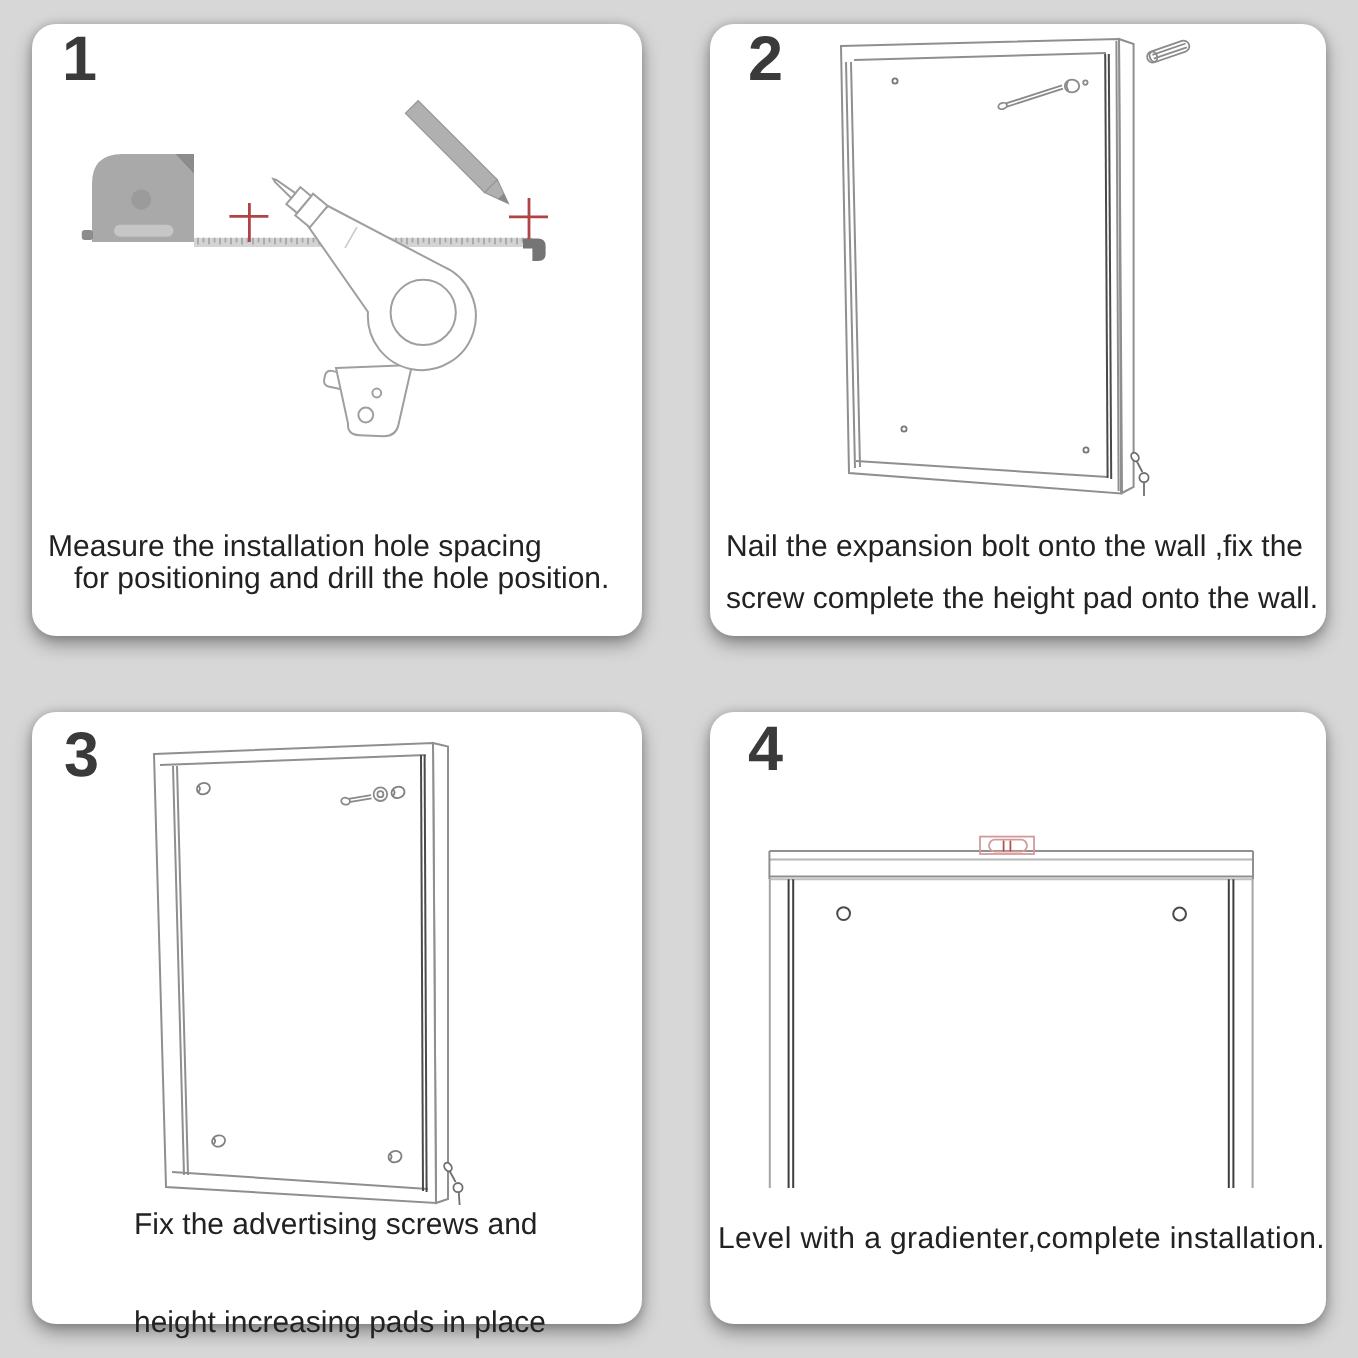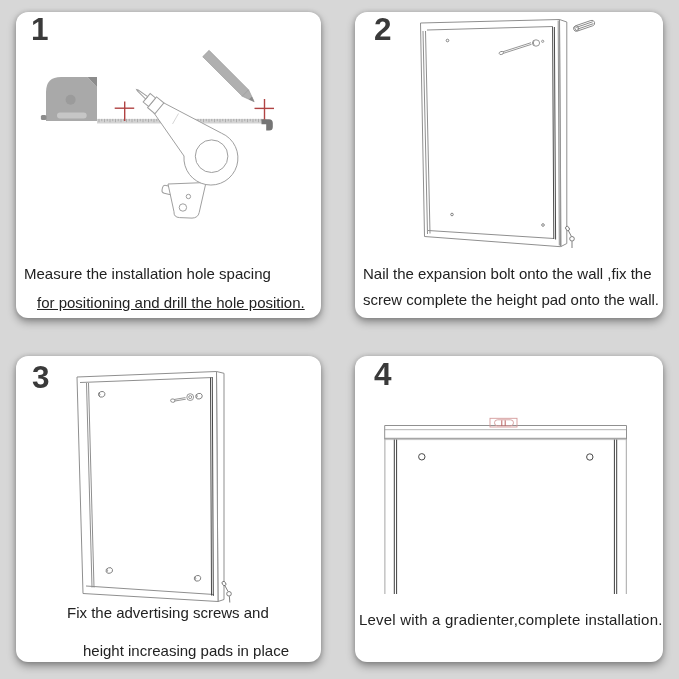--- a/index.html
+++ b/index.html
@@ -87,21 +87,21 @@
         <rect x="-16" y="-5.5" width="7" height="11"></rect>
         <path d="M-16,-1.6 L-27.5,-0.6 L-29,0 L-27.5,0.6 L-16,1.6 Z"></path>
       </g>
 
       <circle cx="172.4" cy="184.5" r="2.2" fill="none"></circle>
       <circle cx="166.9" cy="195.5" r="3.7" fill="none"></circle>
     </g>
   </svg>
   <div class="stepnum" style="left:15px;top:2.2px;">1</div>
   <div class="cap" style="left:8px;top:254.3px;">Measure the installation hole spacing</div>
-  <div class="cap" style="left:21px;top:283px;text-decoration:underline;">for positioning and drill the hole position.</div>
+  <div class="cap" style="left:21px;top:270px;">for positioning and drill the hole position.</div>
 </section>
 
 <section class="card" id="card2">
   <svg class="illu" width="308" height="306" viewBox="0 0 308 306">
     <g fill="none" stroke="#8f8f8f" stroke-width="1">
 
       <path d="M204.5,7.5 L211.8,10 L211.8,231.5 L206,234.5 Z"></path>
 
       <path d="M65.5,11 L204.5,7.5 L205.5,234.7 L69.5,224.5 Z" fill="#ffffff"></path>
 
@@ -201,21 +201,21 @@
 
     <g fill="#ffffff" stroke="#6f6f6f" stroke-width="0.9">
       <ellipse cx="208" cy="227.5" rx="1.7" ry="2.3" transform="rotate(-35 208 227.5)"></ellipse>
       <line x1="208.8" y1="229.5" x2="211.8" y2="235"></line>
       <circle cx="213" cy="237.8" r="2.3"></circle>
       <line x1="213.4" y1="240.3" x2="213.8" y2="246.5"></line>
     </g>
   </svg>
   <div class="stepnum" style="left:16px;top:5.6px;">3</div>
   <div class="cap" style="left:51px;top:249px;">Fix the advertising screws and</div>
-  <div class="cap" style="left:51px;top:287px;margin-left:16px;">height increasing pads in place</div>
+  <div class="cap" style="left:51px;top:298px;">height increasing pads in place</div>
 </section>
 
 <section class="card" id="card4">
   <svg class="illu" width="308" height="306" viewBox="0 0 308 306">
     <g fill="none" stroke="#909090" stroke-width="1">
 
       <line x1="29.7" y1="69.5" x2="271.5" y2="69.5"></line>
       <line x1="29.7" y1="73.7" x2="271.5" y2="73.7" stroke="#b5b5b5"></line>
       <line x1="29.7" y1="82.3" x2="271.5" y2="82.3"></line>
       <line x1="29.7" y1="83.6" x2="271.5" y2="83.6" stroke="#c0c0c0"></line>

